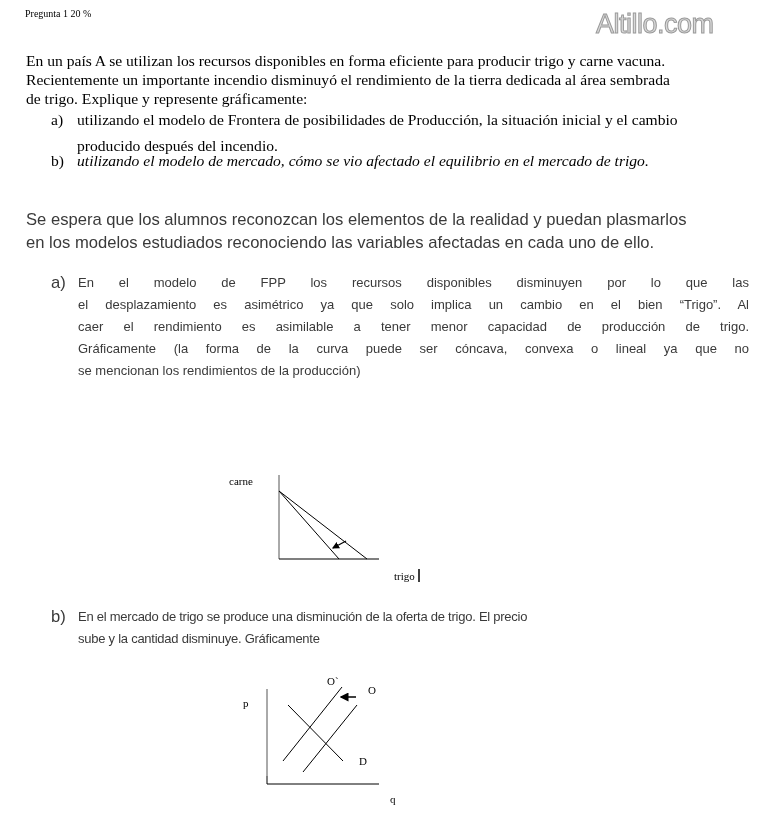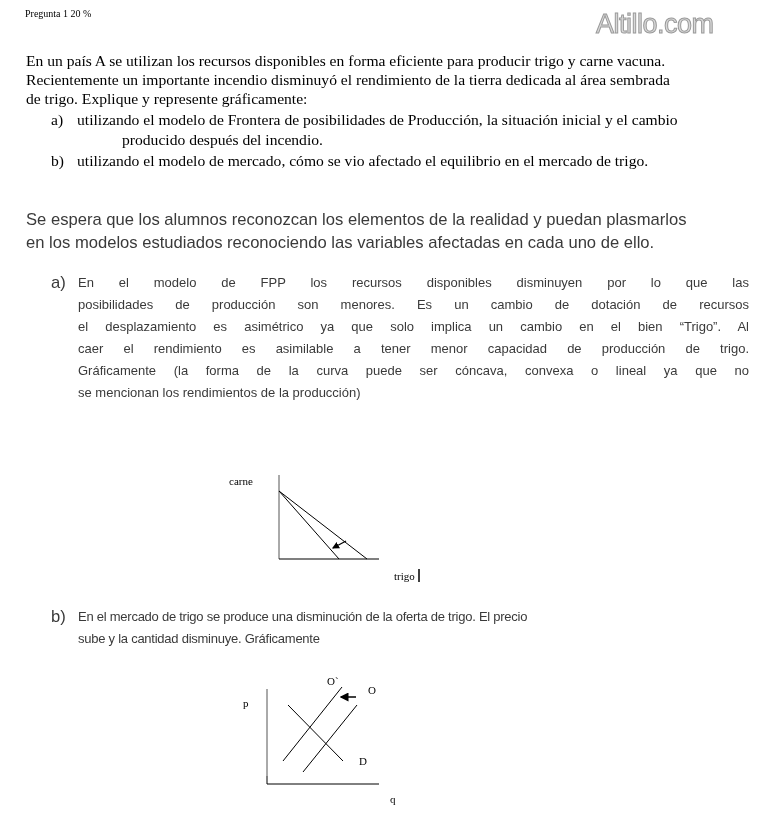--- a/index.html
+++ b/index.html
@@ -31,35 +31,34 @@
 <div id="q-title" class="abs serif">Pregunta 1 20 %</div>
 <div id="watermark" class="abs">Altillo.com</div>
 
 <div>
   <div class="qline serif" style="top:51px;">En un país A se utilizan los recursos disponibles  en forma eficiente para producir  trigo y carne vacuna.</div>
   <div class="qline serif" style="top:70px;">Recientemente un importante incendio disminuyó  el rendimiento de la tierra dedicada al área sembrada</div>
   <div class="qline serif" style="top:89px;">de trigo. Explique y  represente gráficamente:</div>
 
   <div class="qitem-label serif" style="top:110px;">a)</div>
   <div class="qitem-text serif" style="top:110px;">utilizando el modelo de Frontera de posibilidades de Producción, la situación inicial y el cambio</div>
-  <div class="qitem-text serif" style="top:130px;margin-left:45px;">producido después del incendio.</div>
+  <div class="qitem-text serif" style="top:136px;">producido después del incendio.</div>
 
   <div class="qitem-label serif" style="top:151px;">b)</div>
-  <div class="qitem-text serif" style="top:151px;">utilizando el modelo de mercado, cómo se vio afectado el equilibrio en el mercado de trigo.</div>
+  <div class="qitem-text serif" style="top:151px;font-style:italic;">utilizando el modelo de mercado, cómo se vio afectado el equilibrio en el mercado de trigo.</div>
 </div>
 
 <div>
   <div class="ans sans" style="left:26px; top:209px;">Se espera que los alumnos reconozcan los elementos de la realidad y puedan plasmarlos</div>
   <div class="ans sans" style="left:26px; top:232px;">en los modelos estudiados reconociendo las variables afectadas en cada uno de ello.</div>
 </div>
 
 <div class="ans-label sans" style="top:272px;">a)</div>
 <div class="ans-block sans" style="top:272px;">
   <span class="just">En el modelo de FPP los recursos disponibles disminuyen por lo que las</span>
-  <span class="just">posibilidades de producción son menores. Es un cambio de dotación de recursos</span>
   <span class="just">el desplazamiento es asimétrico ya que solo implica un cambio en el bien “Trigo”. Al</span>
   <span class="just">caer el rendimiento es asimilable a tener menor capacidad de producción de trigo.</span>
   <span class="just">Gráficamente (la forma de la curva puede ser cóncava, convexa o lineal ya que no</span>
   <span class="last">se mencionan los rendimientos de la producción)</span>
 </div>
 
 <div class="ans-label sans" style="top:606px;">b)</div>
 <div class="ans-block sans" style="top:606px; width:660px;">
   <span class="last" style="letter-spacing:-0.25px;">En el mercado de trigo se produce una disminución de la oferta de trigo. El precio</span>
   <span class="last" style="letter-spacing:-0.25px;">sube y la cantidad disminuye. Gráficamente</span>

